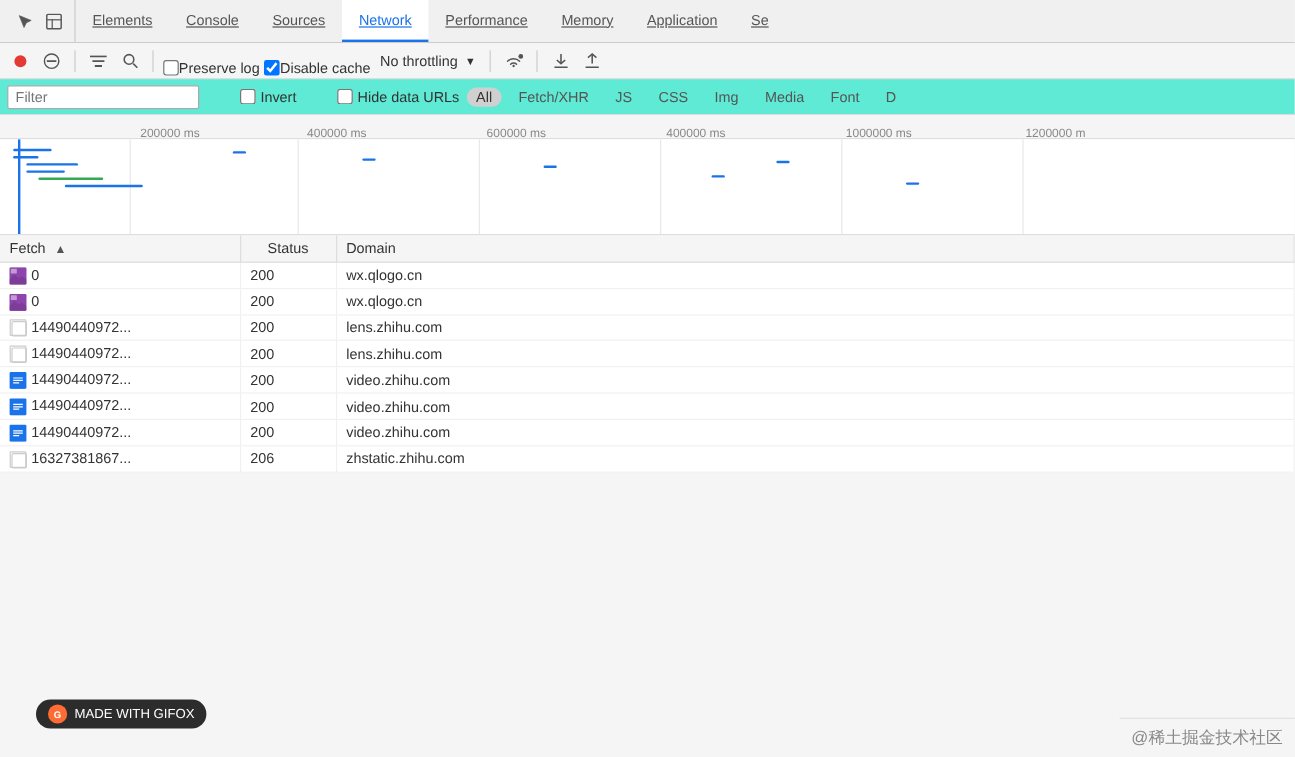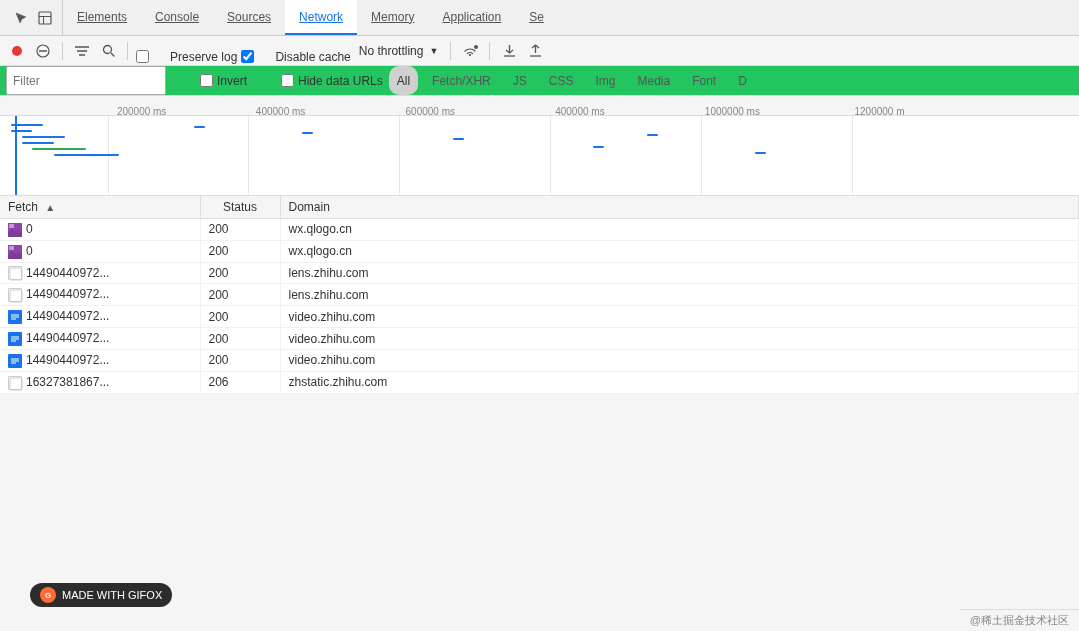--- a/index.html
+++ b/index.html
@@ -77,21 +77,21 @@
     .toolbar-btn.red { color: #e53935; }
     .toolbar-divider {
       width: 1px;
       height: 18px;
       background: #ccc;
       margin: 0 4px;
     }
     .toolbar-checkbox-label {
       display: flex;
       align-items: center;
-      gap: 21px;
+      gap: 0;
       cursor: pointer;
       font-size: 12px;
       color: #333;
       white-space: nowrap;
       margin-top: 12px;
     }
     .toolbar-checkbox-label input[type=checkbox] {
       margin: 0;
       cursor: pointer;
     }
@@ -130,21 +130,22 @@
       align-items: center;
       justify-content: center;
       border-radius: 2px;
       color: #555;
       font-size: 14px;
     }
 
     
     .filter-bar {
       display: flex;
-      background: #22c55e;
+      align-items: center;
+      background: #5eead4;
       border-bottom: 1px solid #ddd;
       height: 30px;
       padding: 0 6px;
       gap: 6px;
     }
     .filter-input {
       border: 1px solid #aaa;
       border-radius: 2px;
       padding: 2px 6px;
       font-size: 12px;
@@ -290,25 +291,25 @@
       margin-left: 4px;
       color: #555;
     }
 
     
     .status-bar {
       position: fixed;
       bottom: 0;
       right: 0;
       padding: 2px 10px;
-      font-size: 11px;
+      font-size: 14px;
       color: #888;
       background: #f5f5f5;
       border-top: 1px solid #ddd;
-      height: 22px;
+      height: 33px;
       display: flex;
       align-items: center;
     }
 
     
     .gifox-badge {
       position: absolute;
       bottom: 24px;
       left: 30px;
       background: #2c2c2c;
@@ -359,20 +360,21 @@
         <rect x="1" y="1" width="12" height="12" rx="1" stroke="#555" stroke-width="1.2" fill="none"></rect>
         <rect x="1" y="5" width="12" height="1" fill="#555"></rect>
         <rect x="5" y="5" width="1" height="8" fill="#555"></rect>
       </svg>
     </span>
   </div>
   <div class="tab-item">Elements</div>
   <div class="tab-item">Console</div>
   <div class="tab-item">Sources</div>
   <div class="tab-item active">Network</div>
+  <div class="tab-item">Performance</div>
   <div class="tab-item">Memory</div>
   <div class="tab-item">Application</div>
   <div class="tab-item">Se</div>
 </div>
 
 <div class="toolbar">
   <button class="toolbar-btn red">
     <svg width="12" height="12">
         <circle cx="6" cy="6" r="5" fill="#e53935"></circle>
       </svg>

